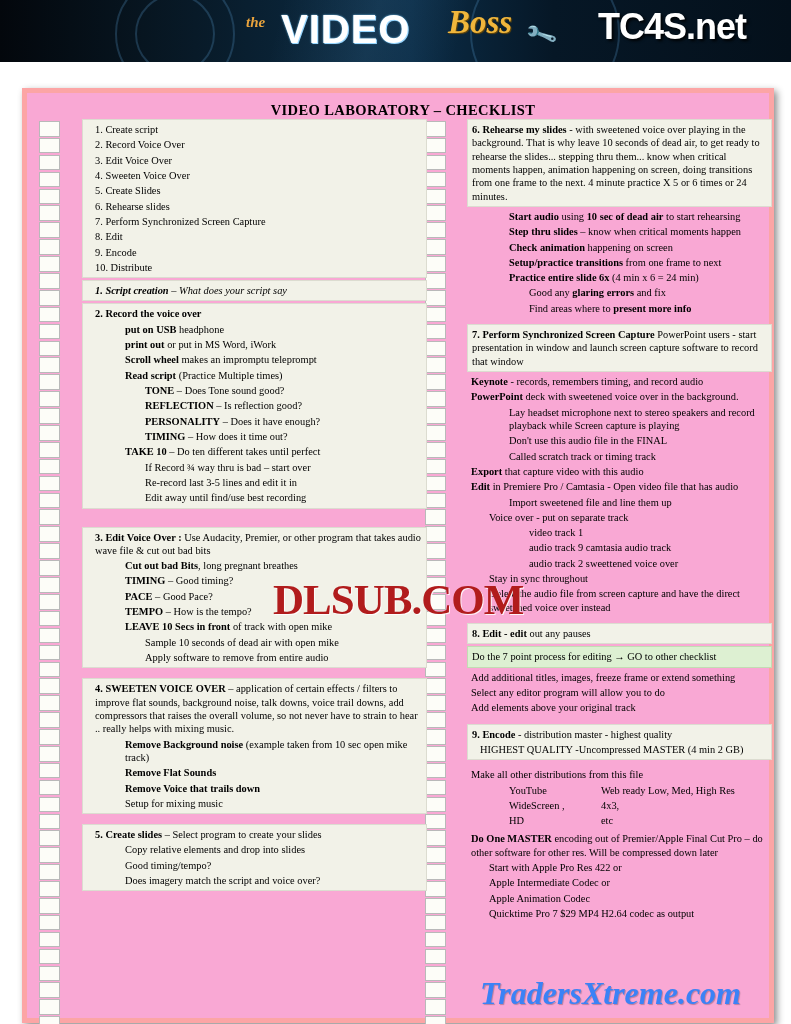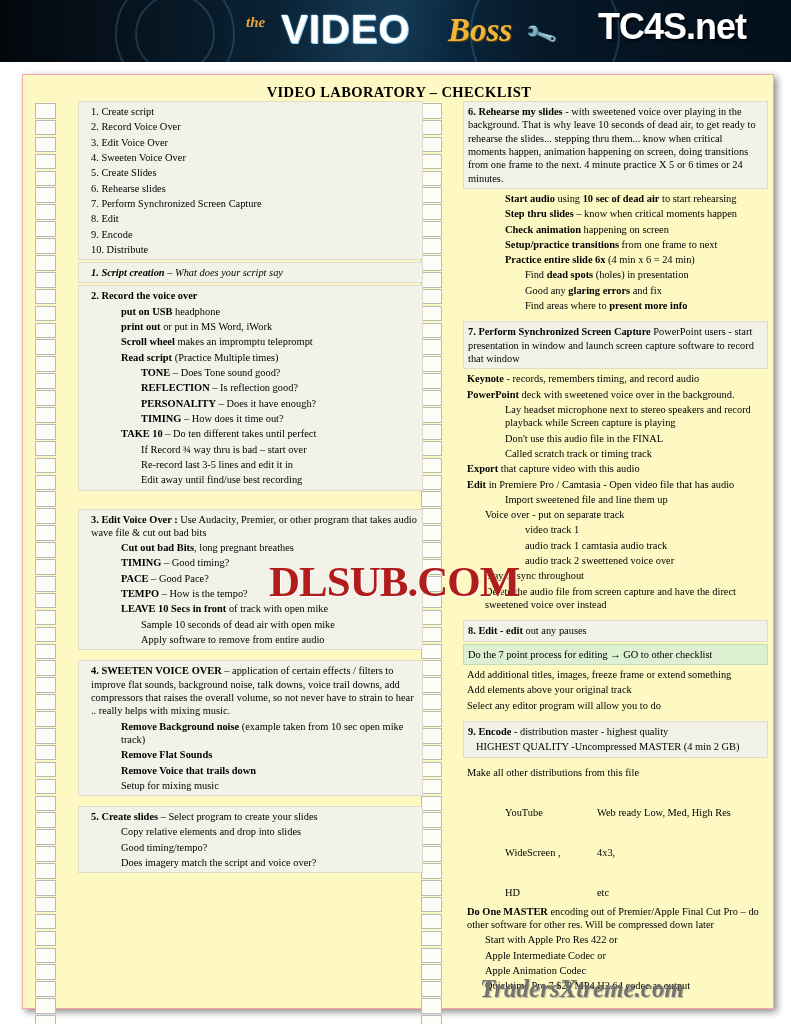--- a/index.html
+++ b/index.html
@@ -33,42 +33,42 @@
     font-family:"Liberation Serif", serif; font-style:italic; font-weight:bold;
     font-size:15px; color:#e8a33d;
   }
   .logo-video {
     position:absolute; left:281px; top:7px;
     font-family:"Liberation Sans", sans-serif; font-weight:bold; font-size:40px;
     letter-spacing:1px; color:#ffffff;
     text-shadow: 0 0 2px #7fd0ff, 1px 1px 0 #9fd8ff;
   }
   .logo-boss {
-    position:absolute; left:448px; top:12px;
+    position:absolute; left:448px; top:4px;
     font-family:"Liberation Serif", serif; font-style:italic; font-weight:bold;
     font-size:33px; color:#f0b63c;
     text-shadow: 1px 1px 1px #6a4a08;
   }
   .logo-wrench {
     position:absolute; left:528px; top:22px; font-size:22px; color:#9fc4dd;
     transform: rotate(-25deg);
   }
   .tc4s {
     position:absolute; left:598px; top:6px;
     font-family:"Liberation Sans", sans-serif; font-weight:bold; font-size:36px;
     color:#ffffff; letter-spacing:-1px;
     text-shadow: 2px 2px 3px rgba(0,0,0,0.9);
   }
 
   
   .sheet {
-    position:absolute; left:22px; top:74px; width:752px; height:935px;
-    background:#fef9c3;
+    position:absolute; left:22px; top:88px; width:752px; height:935px;
+    background:#f9a8d4;
     box-shadow: 3px 3px 7px rgba(0,0,0,0.45);
-    border:1px solid #fca5a5;
+    border:5px solid #fca5a5;
   }
   .doc-title {
     position:absolute; left:0; top:9px; width:752px; text-align:center;
     font-family:"Liberation Serif", serif; font-weight:bold; font-size:14.5px;
     letter-spacing:0.4px; color:#000;
   }
 
   
   .checkcol { position:absolute; width:21px; }
   .checkcol .cell {
@@ -83,36 +83,36 @@
   .block { margin-bottom:0; padding:2px 4px; }
   .block.shaded { background:#f2f2e8; border:1px solid #dcdcd0; }
   .block.green { background:#ddf0d2; border:1px solid #c2dcb3; }
   .line { padding:1px 0 1px 0; }
   .b { font-weight:bold; }
   .i1 { padding-left:18px; }
   .i2 { padding-left:38px; }
   .i3 { padding-left:58px; }
   .num { padding-left:8px; }
 
-  .row2 { display:flex;margin-top:25px; }
+  .row2 { display:flex; }
   .row2 .c1 { width:130px; }
   .row2 .c2 { flex:1; }
 
   
   .wm-dlsub {
     position:absolute; left:246px; top:482px;
     font-family:"Liberation Serif", serif; font-weight:bold; 
     font-size:43px; color:#b11c1c; letter-spacing:-1px;
     text-shadow: 1px 1px 0 rgba(255,255,255,0.85);
     pointer-events:none; white-space:nowrap;
   }
   .wm-traders {
     position:absolute; left:480px; top:975px;
     font-family:"Liberation Serif", serif; font-weight:bold; font-style:italic;
-    font-size:25px; color:#737373;
+    font-size:32px; color:#3b82f6;
     text-shadow: 1px 1px 1px rgba(0,0,0,0.25);
     white-space:nowrap;
   }
 </style>
 </head>
 <body>
 
 <div class="banner">
   <div class="streak"></div>
   <div class="ring r1"></div>
@@ -317,55 +317,54 @@
 
     <div class="block shaded">
       <div class="line"><span class="b">6.</span><span class="b">  Rehearse my slides</span><span> - with sweetened voice over playing in the background.  That is why leave 10 seconds of dead air, to get ready to rehearse the slides... stepping thru them... know when critical moments happen,  animation happening on screen, doing transitions from one frame to the next.  4 minute practice X 5 or 6 times or 24 minutes.</span></div>
     </div>
     <div id="item6-lines" style="padding:2px 4px;">
         <div class="line i2"><span class="b">Start audio</span><span> using </span><span class="b">10 sec of dead air</span><span> to start rehearsing</span></div>
         <div class="line i2"><span class="b">Step thru slides</span><span> – know when critical moments happen</span></div>
         <div class="line i2"><span class="b">Check animation</span><span> happening on screen</span></div>
         <div class="line i2"><span class="b">Setup/practice transitions</span><span> from one frame to next</span></div>
         <div class="line i2"><span class="b">Practice entire slide 6x</span><span> (4 min x 6 = 24 min)</span></div>
-        <div class="line i3"><span>Find </span><span class="b">dead spots</span><span> (holes) in presentation</span></div>
         <div class="line i3"><span>Good any </span><span class="b">glaring errors</span><span> and fix</span></div>
         <div class="line i3"><span>Find areas where to </span><span class="b">present more info</span></div>
       </div>
 
     <div class="block shaded" style="margin-top:6px;">
       <div class="line"><span class="b"> 7. Perform Synchronized Screen Capture</span><span> PowerPoint users - start presentation in window and launch screen capture software to record that window</span></div>
     </div>
     <div id="item7-lines" style="padding:2px 4px;">
         <div class="line i0"><span class="b">Keynote</span><span> - records, remembers timing, and record audio</span></div>
         <div class="line i0"><span class="b">PowerPoint</span><span> deck with sweetened voice over in the background.</span></div>
         <div class="line i2"><span>Lay headset microphone next to stereo speakers and record playback while Screen capture is playing</span></div>
         <div class="line i2"><span>Don't use this audio file in the FINAL</span></div>
         <div class="line i2"><span>Called scratch track or timing track</span></div>
         <div class="line i0"><span class="b">Export</span><span> that capture video with this audio</span></div>
         <div class="line i0"><span class="b">Edit</span><span> in Premiere Pro / Camtasia - Open video file that has audio</span></div>
         <div class="line i2"><span>Import sweetened file and line them up</span></div>
         <div class="line i1"><span>Voice over - put on separate track</span></div>
         <div class="line i3"><span>video track 1</span></div>
-        <div class="line i3"><span>audio track 1 camtasia audio track</span></div>
+        <div class="line i3"><span>audio track 9 camtasia audio track</span></div>
         <div class="line i3"><span>audio track 2 sweettened voice over</span></div>
         <div class="line i1"><span>Stay in sync throughout</span></div>
         <div class="line i1"><span>Delete the audio file from screen capture and have the direct sweetened voice over instead</span></div>
       </div>
 
     <div class="block shaded" style="margin-top:6px;">
       <div class="line"><span class="b"> 8. Edit  - edit</span><span> out any pauses</span></div>
     </div>
     <div class="block green" style="margin-top:2px;">
       <div class="line">Do the 7 point process for editing → GO to other checklist</div>
     </div>
     <div id="item8-lines" style="padding:2px 4px;">
         <div class="line ">Add additional titles, images, freeze frame or extend something</div>
+        <div class="line ">Select any editor program will allow you to do</div>
         <div class="line ">Add elements above your original track</div>
-        <div class="line ">Select any editor program will allow you to do</div>
       </div>
 
     <div class="block shaded" style="margin-top:6px;">
       <div class="line"><span class="b">9. Encode</span><span> - distribution master - highest quality</span></div>
       <div class="line num">HIGHEST QUALITY -Uncompressed MASTER (4 min 2 GB)</div>
     </div>
     <div style="padding:2px 4px;">
       <div class="line" style="margin-top:5px;">Make all other distributions from this file</div>
       <div id="item9-table">
           <div class="row2 line">

